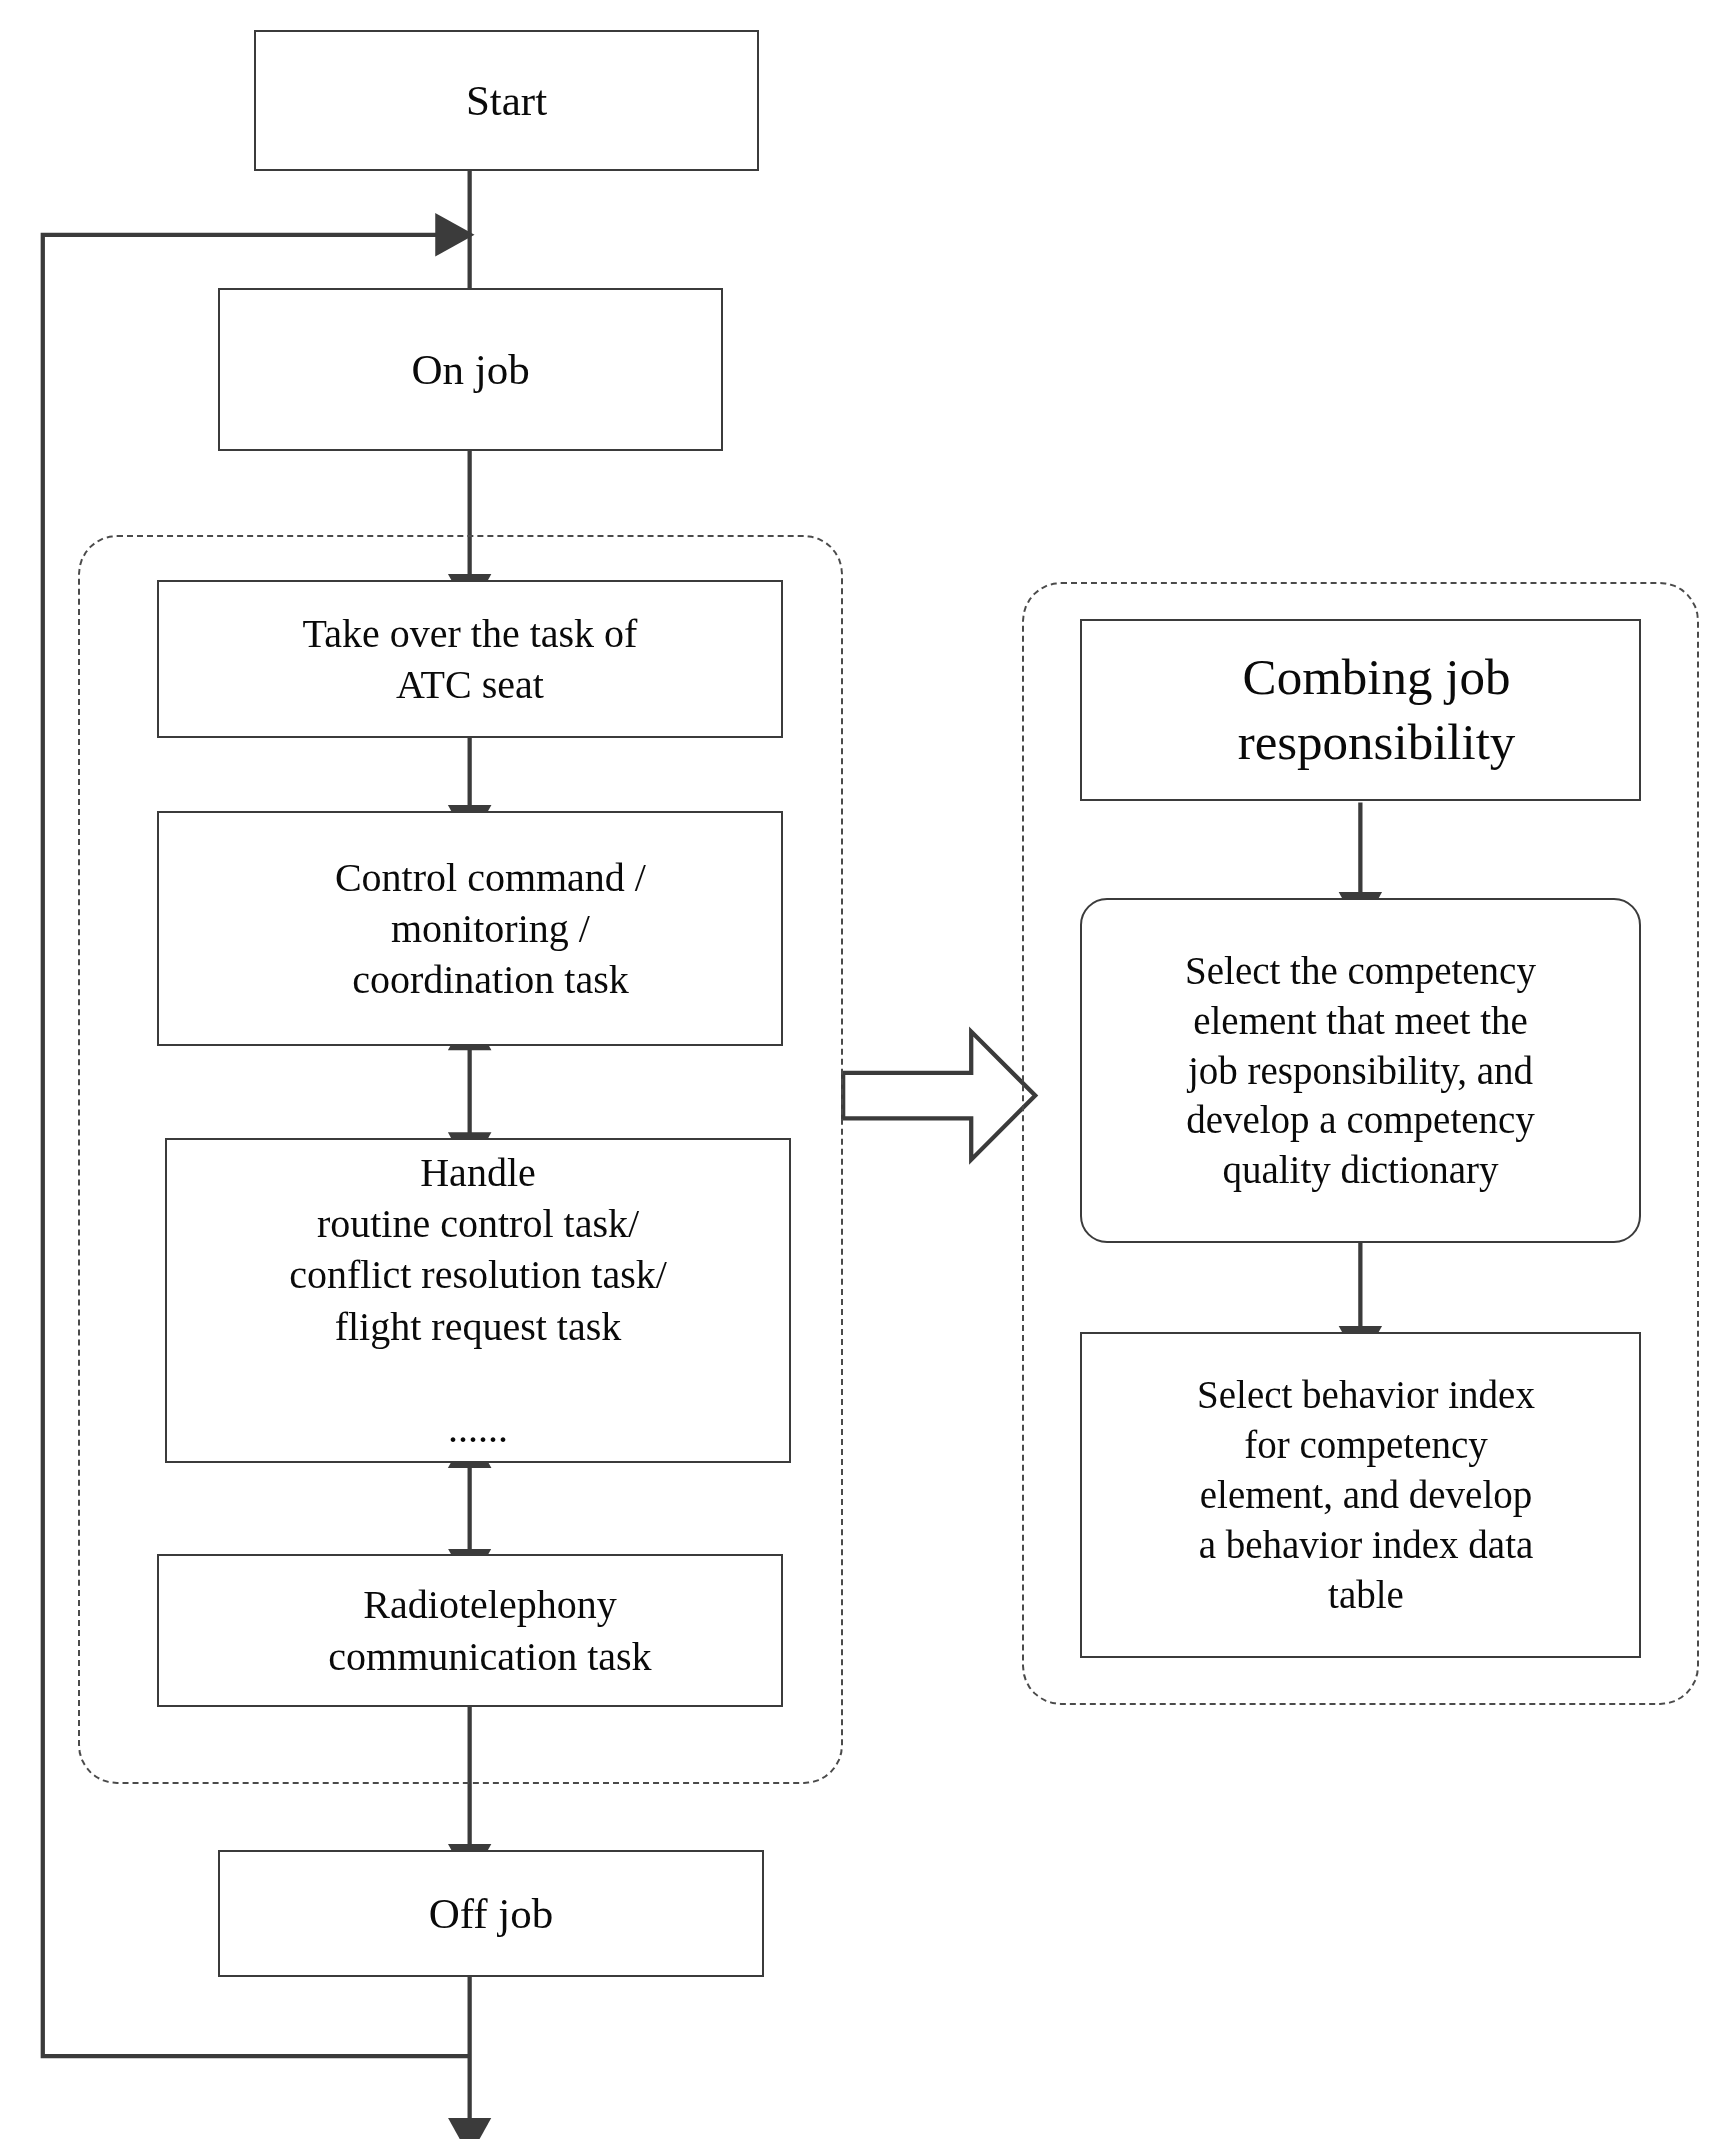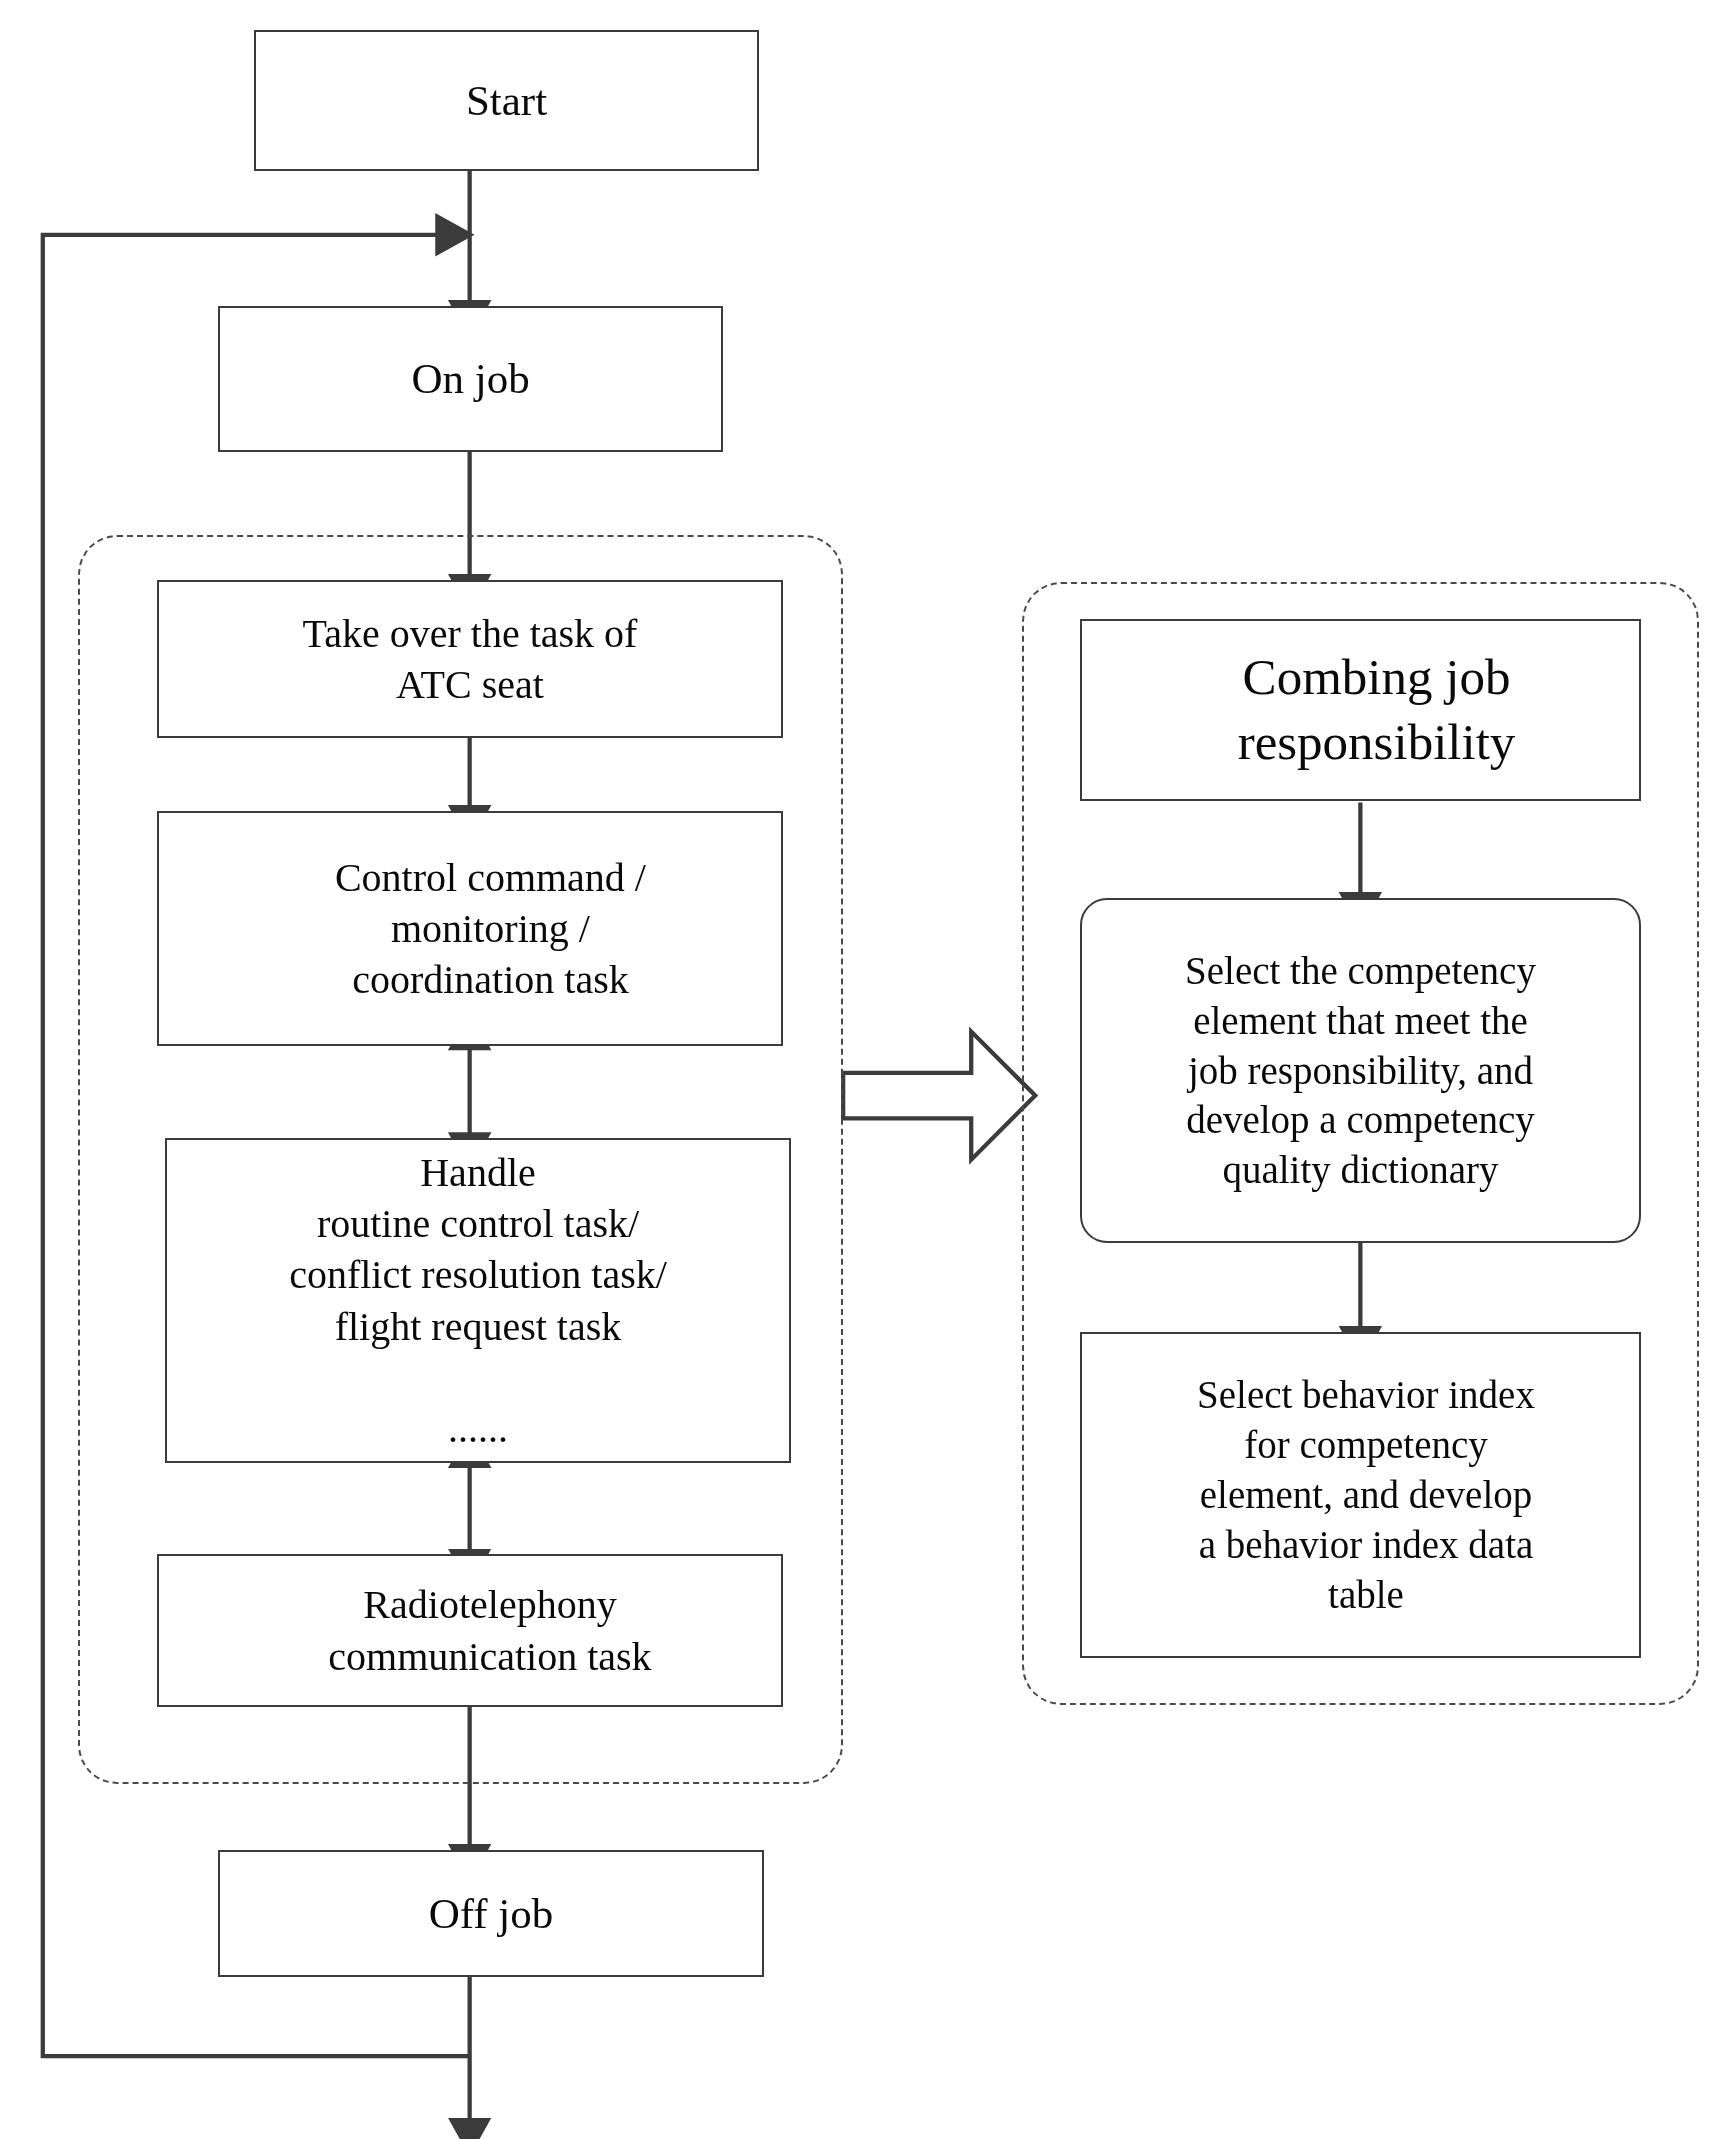--- a/index.html
+++ b/index.html
@@ -104,21 +104,21 @@
   </svg>
 
   <div class="dashed-panel" style="left:78px; top:535px; width:765px; height:1249px;"></div>
 
   <div class="dashed-panel" style="left:1022px; top:582px; width:677px; height:1123px;"></div>
 
   <div class="node-box" style="left:218px; top:30px; width:505px; height:141px;margin-left:36px;">
     <span class="node-text t-start">Start</span>
   </div>
 
-  <div class="node-box" style="left:218px; top:306px; width:505px; height:146px;">
+  <div class="node-box" style="left:218px; top:288px; width:505px; height:163px;">
     <span class="node-text t-onjob">On job</span>
   </div>
 
   <div class="node-box" style="left:157px; top:580px; width:626px; height:158px;">
     <span class="node-text t-takeover">Take over the task of
 ATC seat</span>
   </div>
 
   <div class="node-box" style="left:157px; top:811px; width:626px; height:235px;">
     <span class="node-text t-control">Control command /

